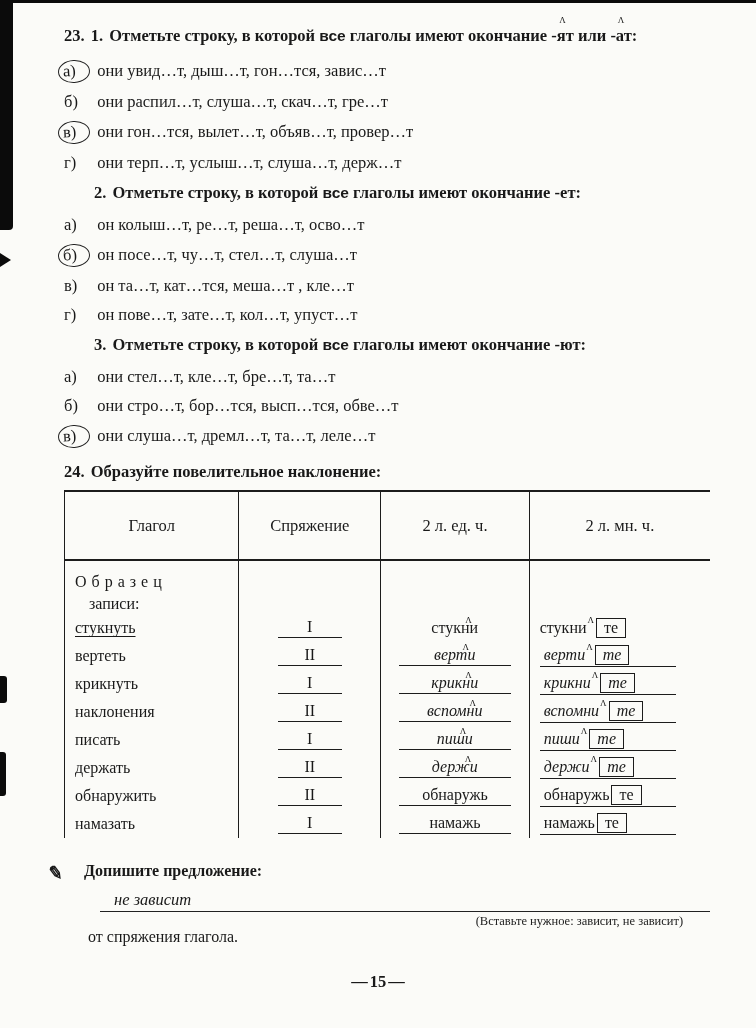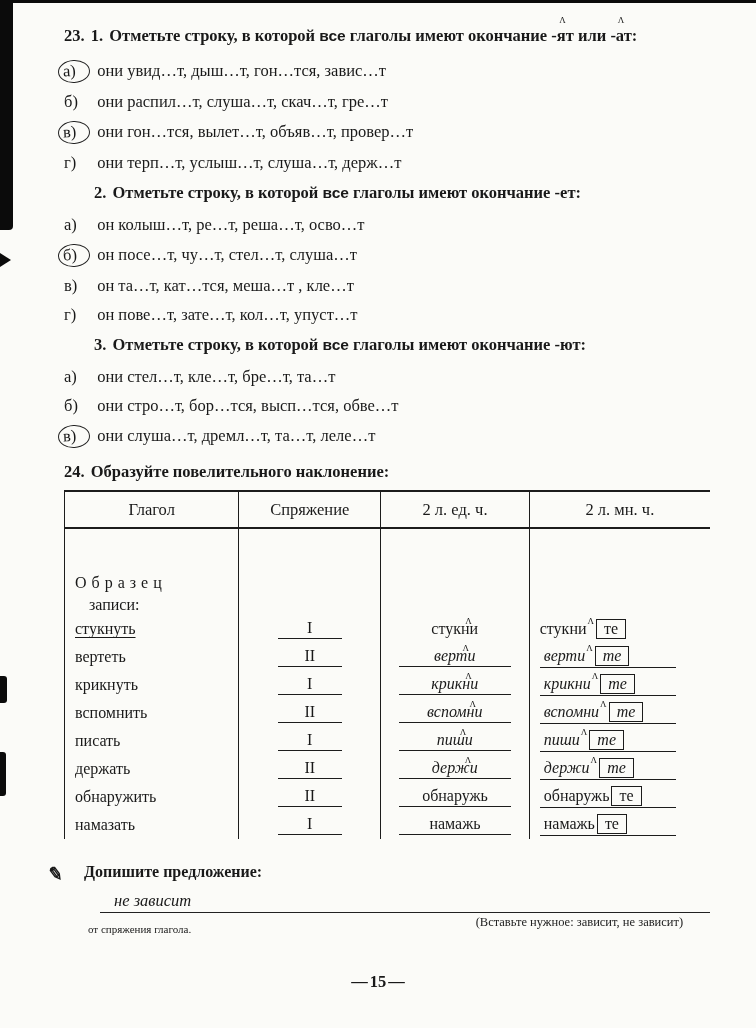--- a/index.html
+++ b/index.html
@@ -33,29 +33,29 @@
     font-size:9px; font-style:normal; font-weight:normal; line-height:1;}
   .opt {margin:0 0 9px 0; font-size:16.5px; line-height:20px;}
   .letter {display:inline-block; min-width:22px; margin-right:7px;}
   .circ {border:1.6px solid #222; border-radius:50%; padding:0 4px 1px 4px; margin-left:-6px; margin-right:3px; transform:rotate(-3deg);}
 
   
   .ex24-title {margin:14px 0 0 0;}
   .imp-table {width:100%; border-collapse:collapse; margin-top:8px;
     border-top:2px solid #1c1c1c; border-left:1.3px solid #1c1c1c;}
   .imp-table th {font-weight:normal; font-size:16.5px; height:35px;
-    border-bottom:2px solid #1c1c1c; text-align:center; padding:0;}
+    border-bottom:2px solid #1c1c1c; text-align:center; padding:16px;}
   .bl {border-left:1.5px solid #1c1c1c;}
   .imp-table td {padding:0; vertical-align:middle; font-size:16px; height:28px;}
   .c-verb {width:27%; text-align:left; padding-left:10px !important;}
   .c-conj {width:22%; text-align:center;}
   .c-sing {width:23%; text-align:center;}
   .c-plur {width:28%; text-align:left; padding-left:10px !important;}
   .sample-row td {height:46px; vertical-align:top;}
-  .obrazec {letter-spacing:5px; line-height:22px; padding-top:3px;margin-top:40px;}
+  .obrazec {letter-spacing:5px; line-height:22px; padding-top:10px;}
   .zapisi {padding-left:14px; line-height:21px;}
   .uline {text-decoration:underline; text-underline-offset:3px;}
   .wl {display:inline-block; border-bottom:1.2px solid #1c1c1c; text-align:center; padding-bottom:1px;}
   .wl-conj {min-width:64px;}
   .wl-sing {min-width:112px;}
   .wl-plur {min-width:132px; text-align:left; padding-left:4px;}
   .hand {font-style:italic;}
   .print {font-style:normal;}
   .sufbox {display:inline-block; border:1.2px solid #1c1c1c; padding:0 7px; margin-left:2px; line-height:1.15;}
   .acaret {font-size:9px; font-style:normal; position:relative; top:-10px; line-height:1;}
@@ -63,21 +63,21 @@
   .ac-mid {margin:0 0 0 1px;}
   .ansflat {display:inline-block;}
 
   
   .fill-section {position:relative; margin-top:24px;}
   .pencil {position:absolute; left:-16px; top:0; font-size:18px; transform:rotate(8deg);}
   .dopishite {margin:0; font-size:16px; font-weight:bold; padding-left:20px;}
   .line1 {display:flex; align-items:baseline; margin-top:10px; padding-left:24px; font-size:16.5px;}
   .ansline {flex:1; border-bottom:1.4px solid #222; margin-left:12px; padding:0 0 1px 14px; min-width:120px;}
   .line2 {display:flex; justify-content:space-between; align-items:flex-start; padding-left:24px; margin-top:2px;}
-  .send {font-size:11px; margin-top:8px;}
+  .send {font-size:16px; margin-top:14px;}
   .hint {font-size:12.5px; flex-basis:42%; text-align:center; color:#222;}
 
   
   .footer {position:absolute; left:0; right:0; bottom:36px; text-align:center;
     font-weight:bold; font-size:16.5px;}
   .footer .dash {margin:0 2px;}
 </style>
 </head>
 <body>
 
@@ -160,21 +160,21 @@
       <span class="letter">б)</span>
       <span>они стро…т, бор…тся, высп…тся, обве…т</span>
     </p>
     <p class="opt">
       <span class="letter circ">в)</span>
       <span>они слуша…т, дремл…т, та…т, леле…т</span>
     </p>
 
     <p class="task-title ex24-title">
       <span class="num">24.</span>
-      <span>Образуйте повелительного наклонение:</span>
+      <span>Образуйте повелительное наклонение:</span>
     </p>
 
     <table class="imp-table">
       <thead>
         <tr>
           <th>Глагол</th>
           <th class="bl">Спряжение</th>
           <th class="bl">2 л. ед. ч.</th>
           <th class="bl">2 л. мн. ч.</th>
         </tr>
@@ -205,21 +205,21 @@
         </tr>
 
         <tr>
           <td class="c-verb"><span>крикнуть</span></td>
           <td class="c-conj bl"><span class="wl wl-conj"><span>I</span></span></td>
           <td class="c-sing bl"><span class="wl wl-sing hand"><span>крикни</span><i class="acaret ac-end">Λ</i></span></td>
           <td class="c-plur bl"><span class="wl wl-plur hand"><span>крикни</span><i class="acaret ac-mid">Λ</i><span class="sufbox">те</span></span></td>
         </tr>
 
         <tr>
-          <td class="c-verb"><span>вспомнить</span></td>
+          <td class="c-verb"><span>наклонения</span></td>
           <td class="c-conj bl"><span class="wl wl-conj"><span>II</span></span></td>
           <td class="c-sing bl"><span class="wl wl-sing hand"><span>вспомни</span><i class="acaret ac-end">Λ</i></span></td>
           <td class="c-plur bl"><span class="wl wl-plur hand"><span>вспомни</span><i class="acaret ac-mid">Λ</i><span class="sufbox">те</span></span></td>
         </tr>
 
         <tr>
           <td class="c-verb"><span>писать</span></td>
           <td class="c-conj bl"><span class="wl wl-conj"><span>I</span></span></td>
           <td class="c-sing bl"><span class="wl wl-sing hand"><span>пиши</span><i class="acaret ac-end">Λ</i></span></td>
           <td class="c-plur bl"><span class="wl wl-plur hand"><span>пиши</span><i class="acaret ac-mid">Λ</i><span class="sufbox">те</span></span></td>

